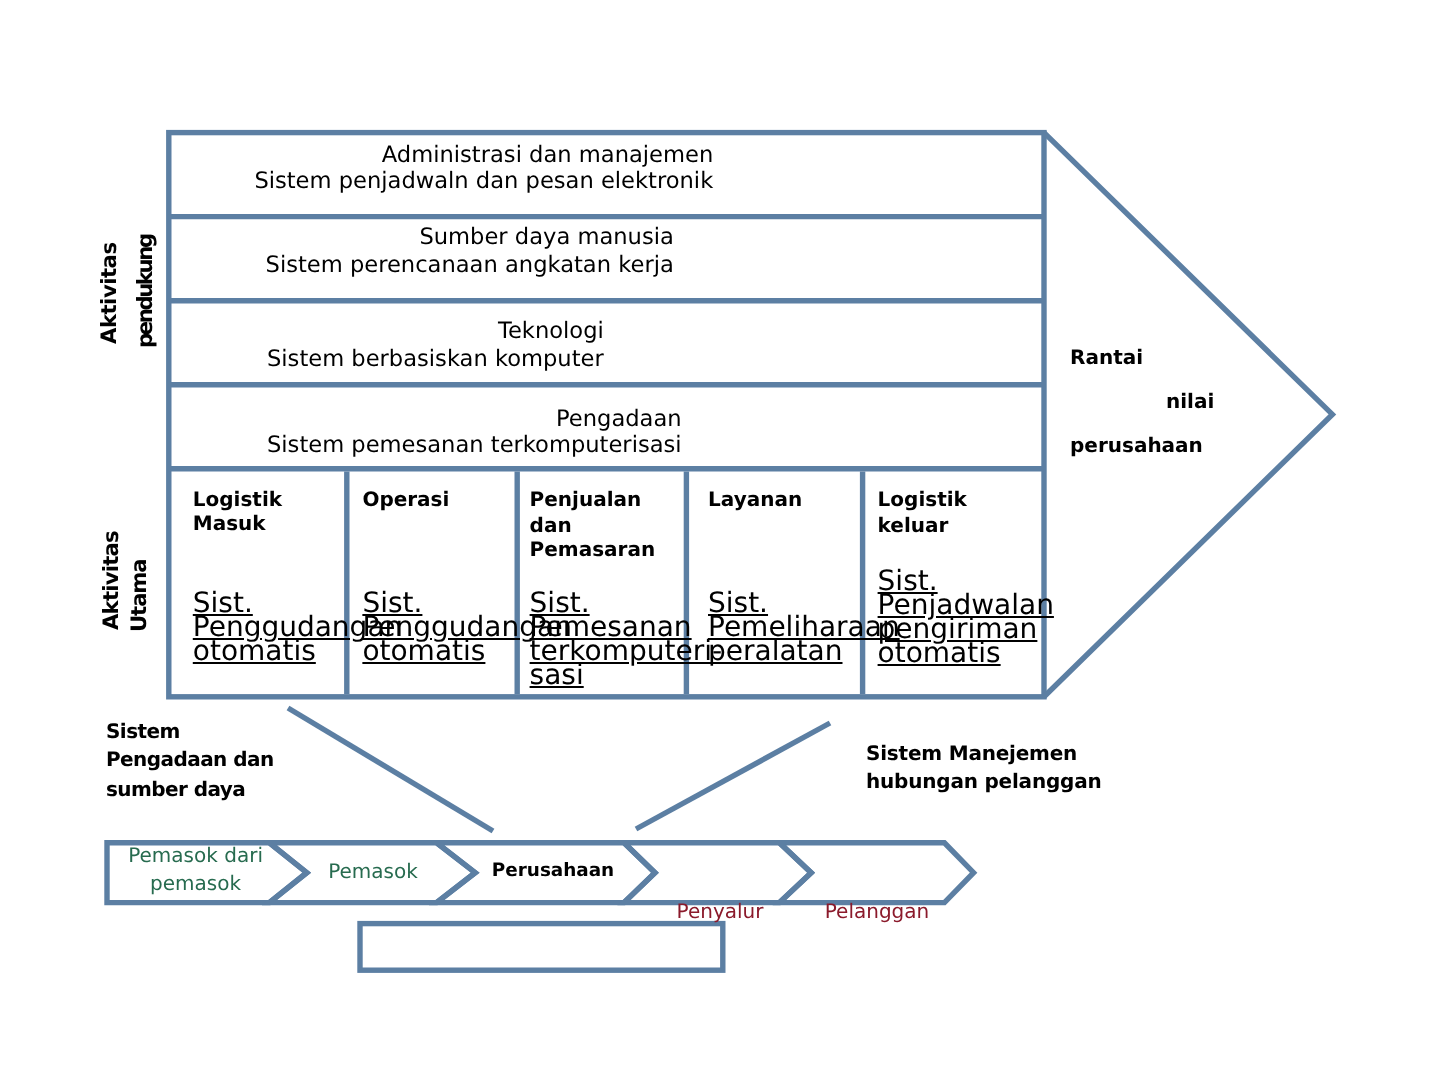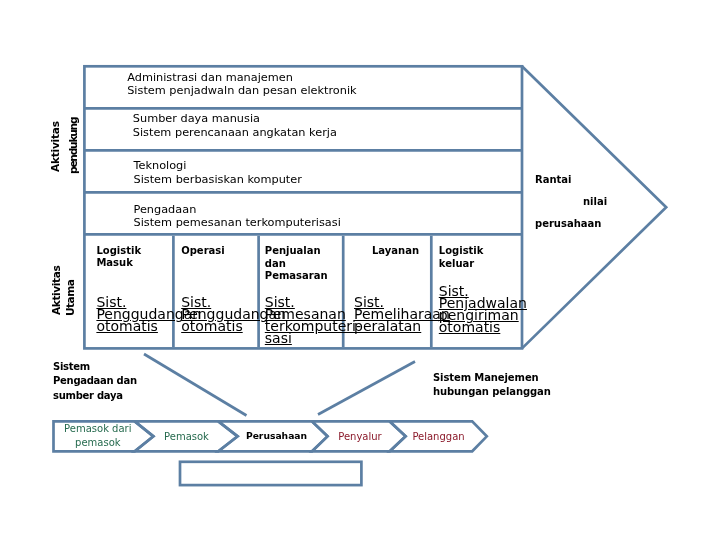--- a/index.html
+++ b/index.html
@@ -5,33 +5,33 @@
 <style>
   html,body{margin:0;padding:0;}
   body{width:720px;height:540px;background:#ffffff;overflow:hidden;
        font-family:"DejaVu Sans",sans-serif;}
   #stage{position:relative;width:720px;height:540px;}
   svg.layer{position:absolute;left:0;top:0;width:720px;height:540px;}
   .t{position:absolute;white-space:pre;color:#000;line-height:1;
      transform:translateZ(0);}
   .ml{white-space:pre-line;}
   
-  .body11{font-size:11.3px;line-height:13.5px;}
+  .body11{font-size:11.3px;line-height:13.5px;text-align:right;}
   
   .sysblk{font-size:14px;line-height:12px;text-decoration:underline;}
   
   .hd{font-weight:bold;font-size:10px;line-height:12.4px;}
   
   .vert{font-weight:bold;font-size:10.6px;line-height:12.5px;
         transform-origin:0 0;}
   
   .chev{font-size:10px;line-height:12.5px;text-align:center;width:140px;}
   .chev.b{font-weight:bold;font-size:9.2px;}
   .green{color:#276B4F;}
-  .red{color:#8B1A2B;}
+  .red{color:#8B1A2B;margin-top:20px;}
   
   .bigbox{font-weight:bold;font-size:14.5px;letter-spacing:-1.05px;}
 </style>
 </head>
 <body>
 
 <div id="stage">
 
   <svg class="layer" viewBox="0 0 720 540">
     <g stroke="#5C7FA3" stroke-width="2.7" fill="none" stroke-linejoin="miter">
@@ -85,21 +85,21 @@
 otomatis</div>
 
   <div class="t hd ml" style="left:264.8px;top:245.2px;">Penjualan
 dan
 Pemasaran</div>
   <div class="t sysblk ml" style="left:264.8px;top:296.1px;">Sist.
 Pemesanan
 terkomputeri-
 sasi</div>
 
-  <div class="t hd ml" style="left:372px;top:245px;">Layanan</div>
+  <div class="t hd ml" style="left:354px;top:245px;">Layanan</div>
   <div class="t sysblk ml" style="left:354px;top:296.2px;">Sist.
 Pemeliharaan
 peralatan</div>
 
   <div class="t hd ml" style="left:438.8px;top:245.2px;">Logistik
 keluar</div>
   <div class="t sysblk ml" style="left:438.8px;top:285.3px;">Sist.
 Penjadwalan
 pengiriman
 otomatis</div>

